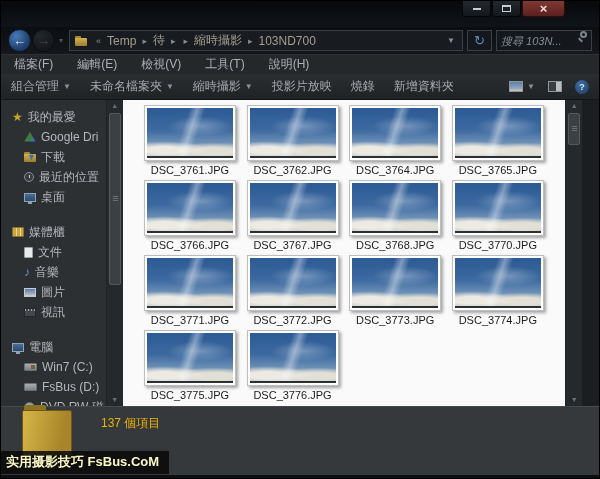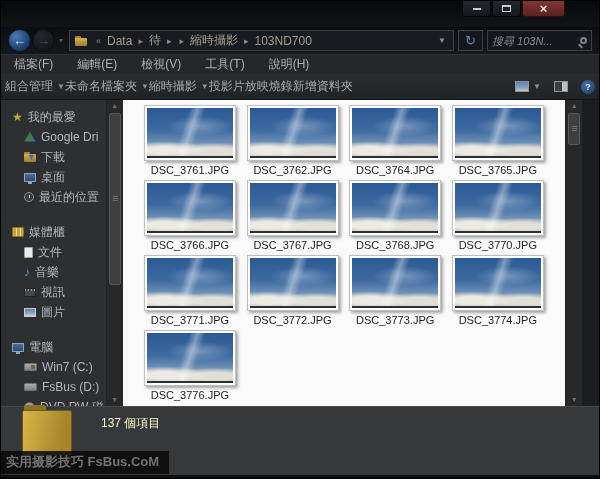--- a/index.html
+++ b/index.html
@@ -24,32 +24,32 @@
   .fwd{background:radial-gradient(circle at 35% 30%,#23282d,#15181c 70%);border:1px solid #0a0d10;color:#4c5156;margin-left:-3px}
   .nav-chevron{color:#4e555b;font-size:8px;margin:0 2px 0 0}
   .breadcrumb{flex:1;height:21px;background:#181c20;border:1px solid #3a4046;display:flex;align-items:center;padding:0 5px;color:#a49e90;white-space:nowrap;overflow:hidden}
   .crumb{padding:0 2px}
   .crumb-sep{color:#858b90;font-size:9px;padding:0 4px}
   .bc-folder{width:12px;height:10px;position:relative;margin-right:5px;flex:0 0 auto}
   .bc-folder::before{content:"";position:absolute;top:0;left:0;width:6px;height:3px;background:#a88730;border-radius:1px 1px 0 0}
   .bc-folder::after{content:"";position:absolute;top:2px;left:0;width:12px;height:8px;background:linear-gradient(#d3b24c,#9c7e2c);border-radius:1px}
   .bc-dd{margin-left:auto;color:#8a9096;font-size:8px;padding:0 2px}
   .refresh-btn{width:25px;height:21px;background:#14181c;border:1px solid #3a4046;color:#5d87b8;display:flex;align-items:center;justify-content:center;font-size:13px}
-  .searchbox{width:105px;height:21px;background:#14181c;border:1px solid #3a4046;display:flex;align-items:center;padding:0 4px}
+  .searchbox{width:96px;height:21px;background:#14181c;border:1px solid #3a4046;display:flex;padding:0 4px}
   .searchbox input{flex:1;min-width:0;background:transparent;border:none;outline:none;font-style:italic;color:#868c93;font-size:11px;font-family:inherit}
   .searchbox input::placeholder{color:#868c93;opacity:1}
   .mag{width:7px;height:7px;border:2px solid #7d838a;border-radius:50%;position:relative;flex:0 0 auto;margin-left:2px}
   .mag::after{content:"";position:absolute;width:5px;height:2px;background:#7d838a;transform:rotate(45deg);left:-4px;top:6px}
 
   
   .menubar{height:20px;background:#25282b;border-top:1px solid #2e3236;display:flex;align-items:center;gap:24px;padding:0 13px;color:#acb0b4}
   .menu-item{cursor:default}
 
   
-  .toolbar{height:26px;background:linear-gradient(#2b2e31,#202326);border-bottom:1px solid #121517;display:flex;align-items:center;color:#a5a9ad;padding:0 4px;white-space:nowrap}
+  .toolbar{height:26px;background:linear-gradient(#2b2e31,#202326);border-bottom:1px solid #121517;display:flex;align-items:center;color:#a5a9ad;padding:0 10px;gap:19px;white-space:nowrap}
   .tool-btn{display:flex;align-items:center;gap:4px;cursor:default}
   .dd-arrow{font-size:8px;color:#8a9096}
   .tool-right{margin-left:auto;display:flex;align-items:center;gap:13px}
   .views-ic{width:14px;height:11px;border:1px solid #8f959b;background:linear-gradient(#5b80aa,#8fa6be 70%,#cfcabb)}
   .preview-ic{width:14px;height:11px;border:1px solid #8f959b;background:linear-gradient(90deg,#3a3e42 58%,#b9bfc5 58%)}
   .help-ic{width:14px;height:14px;border-radius:50%;background:radial-gradient(circle at 35% 30%,#3f6ea6,#1d3a5e);color:#dfe7ef;font-size:9px;font-weight:bold;display:flex;align-items:center;justify-content:center}
 
   
   .main{display:flex;height:306px}
   .sidebar{width:105px;background:#2d3033;padding-top:7px;color:#b3b7bb;overflow:hidden}
@@ -91,29 +91,29 @@
   .thumb{width:86px;height:50px;border-bottom:2px solid #2b3034;background:
     linear-gradient(108deg,rgba(255,255,255,0) 42%,rgba(255,255,255,.38) 50%,rgba(255,255,255,0) 58%),
     radial-gradient(ellipse 55% 30% at 62% 38%,rgba(255,255,255,.30),rgba(255,255,255,0) 70%),
     radial-gradient(ellipse 70% 26% at 20% 88%,#eceae2 30%,rgba(236,234,226,0) 72%),
     radial-gradient(ellipse 75% 24% at 78% 90%,#e2e0d6 32%,rgba(226,224,214,0) 74%),
     linear-gradient(to bottom,#2c5a94 0%,#3c69a0 45%,#6c8fb6 72%,#98abbe 86%,#b9bdb9 100%)}
   .fname{font-size:11px;color:#1c1c1c;margin-top:3px}
   .right-edge{width:17px;background:#1b1e21}
 
   
-  .details{height:69px;background:#36393c;border-top:1px solid #47494c;position:relative;color:#fef9c3}
+  .details{height:69px;background:#36393c;border-top:1px solid #47494c;position:relative;color:#eab308}
   .big-folder{position:absolute;left:21px;top:-2px;width:52px;height:50px}
   .big-folder::before{content:"";position:absolute;top:0;left:2px;width:22px;height:8px;background:#8f721f;border-radius:2px 2px 0 0}
   .big-folder::after{content:"";position:absolute;top:5px;left:0;width:48px;height:44px;background:linear-gradient(100deg,#d6b648,#a8852a 80%);border:1px solid #6e5717;border-radius:2px}
   .count{position:absolute;left:100px;top:8px}
   .bottom-frame{height:5px;background:#0d1013}
 
   
-  .watermark{position:absolute;left:0;bottom:4px;background:rgba(8,8,8,.85);color:#737373;font-weight:bold;font-size:13px;padding:2px 10px 3px 5px;z-index:9}
+  .watermark{position:absolute;left:0;bottom:4px;background:rgba(8,8,8,.85);color:#fef9c3;font-weight:bold;font-size:13px;padding:2px 10px 3px 5px;z-index:9}
 </style>
 </head>
 <body>
 
 <div class="window">
 
   <div class="titlebar">
     <div class="win-buttons">
       <div class="win-btn btn-min">
           <span class="glyph-min"></span>
@@ -131,21 +131,21 @@
     <div class="nav-circle back">
         <span>←</span>
       </div>
     <div class="nav-circle fwd">
         <span>→</span>
       </div>
     <span class="nav-chevron">▾</span>
     <div class="breadcrumb">
       <span class="bc-folder"></span>
       <span class="crumb-sep">«</span>
-      <span class="crumb">Data</span>
+      <span class="crumb">Temp</span>
       <span class="crumb-sep">▸</span>
       <span class="crumb">待</span>
       <span class="crumb-sep">▸</span>
       <span class="crumb-sep">▸</span>
       <span class="crumb">縮時攝影</span>
       <span class="crumb-sep">▸</span>
       <span class="crumb">103ND700</span>
       <span class="bc-dd">▼</span>
     </div>
     <div class="refresh-btn">
@@ -209,49 +209,49 @@
           <span class="sic ic-gdrive"></span>
           <span>Google Dri</span>
         </div>
         <div class="s-item">
           <span class="sic ic-folder-s">
               <span class="ic-down-arrow">▼</span>
             </span>
           <span>下載</span>
         </div>
         <div class="s-item">
+          <span class="sic ic-clock"></span>
+          <span>最近的位置</span>
+        </div>
+        <div class="s-item">
           <span class="sic ic-monitor"></span>
           <span>桌面</span>
-        </div>
-        <div class="s-item">
-          <span class="sic ic-clock"></span>
-          <span>最近的位置</span>
         </div>
       </div>
 
       <div class="group">
         <div class="g-head">
           <span class="sic ic-shelf"></span>
           <span>媒體櫃</span>
         </div>
         <div class="s-item">
           <span class="sic ic-doc"></span>
           <span>文件</span>
         </div>
         <div class="s-item">
           <span class="sic ic-note">♪</span>
           <span>音樂</span>
         </div>
         <div class="s-item">
+          <span class="sic ic-photo"></span>
+          <span>圖片</span>
+        </div>
+        <div class="s-item">
           <span class="sic ic-film"></span>
           <span>視訊</span>
-        </div>
-        <div class="s-item">
-          <span class="sic ic-photo"></span>
-          <span>圖片</span>
         </div>
       </div>
 
       <div class="group">
         <div class="g-head">
           <span class="sic ic-monitor"></span>
           <span>電腦</span>
         </div>
         <div class="s-item">
           <span class="sic ic-hdd flag"></span>
@@ -348,20 +348,26 @@
           <div class="cell">
           <div class="thumbframe">
             <div class="thumb"></div>
           </div>
           <div class="fname">DSC_3774.JPG</div>
         </div>
           <div class="cell">
           <div class="thumbframe">
             <div class="thumb"></div>
           </div>
+          <div class="fname">DSC_3775.JPG</div>
+        </div>
+          <div class="cell">
+          <div class="thumbframe">
+            <div class="thumb"></div>
+          </div>
           <div class="fname">DSC_3776.JPG</div>
         </div>
         </div>
     </div>
 
     <div class="v-scroll">
       <div class="sc-arrow sc-up">▲</div>
       <div class="sc-thumb cont-thumb">
           <span class="sc-grip"></span>
         </div>

